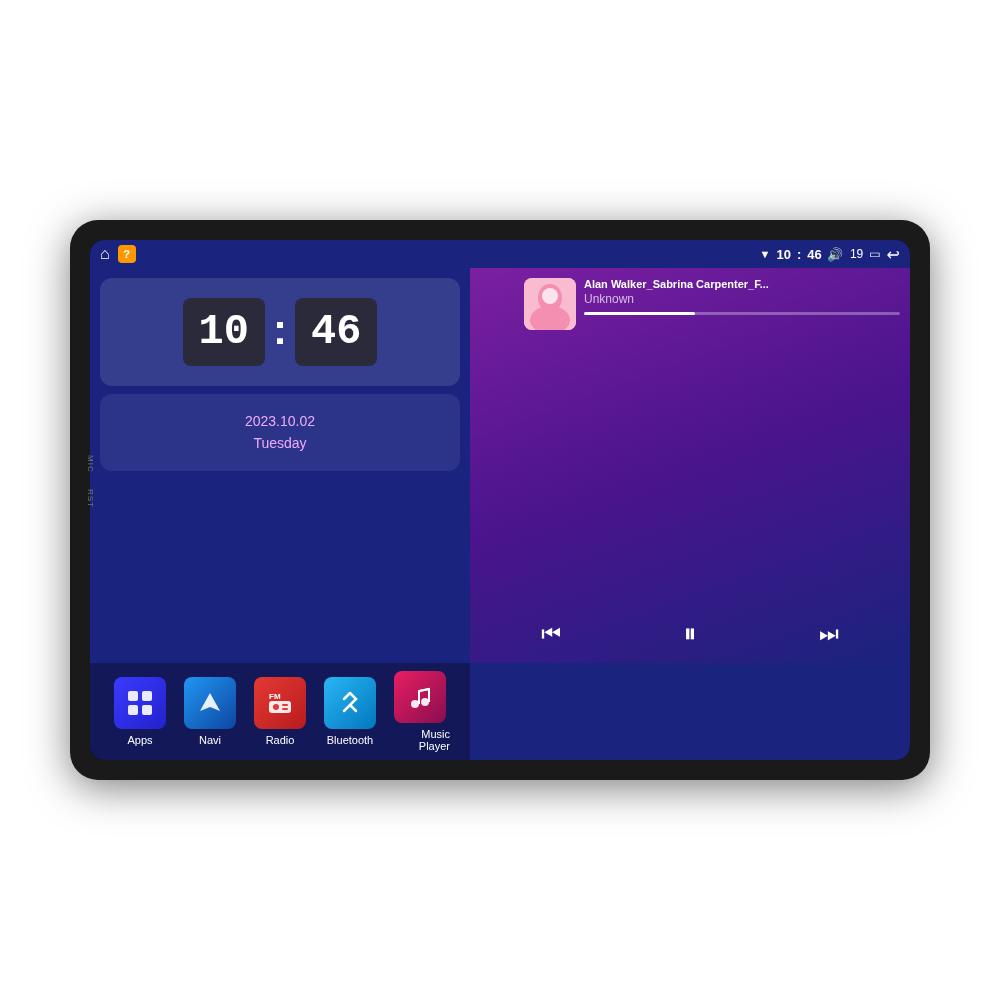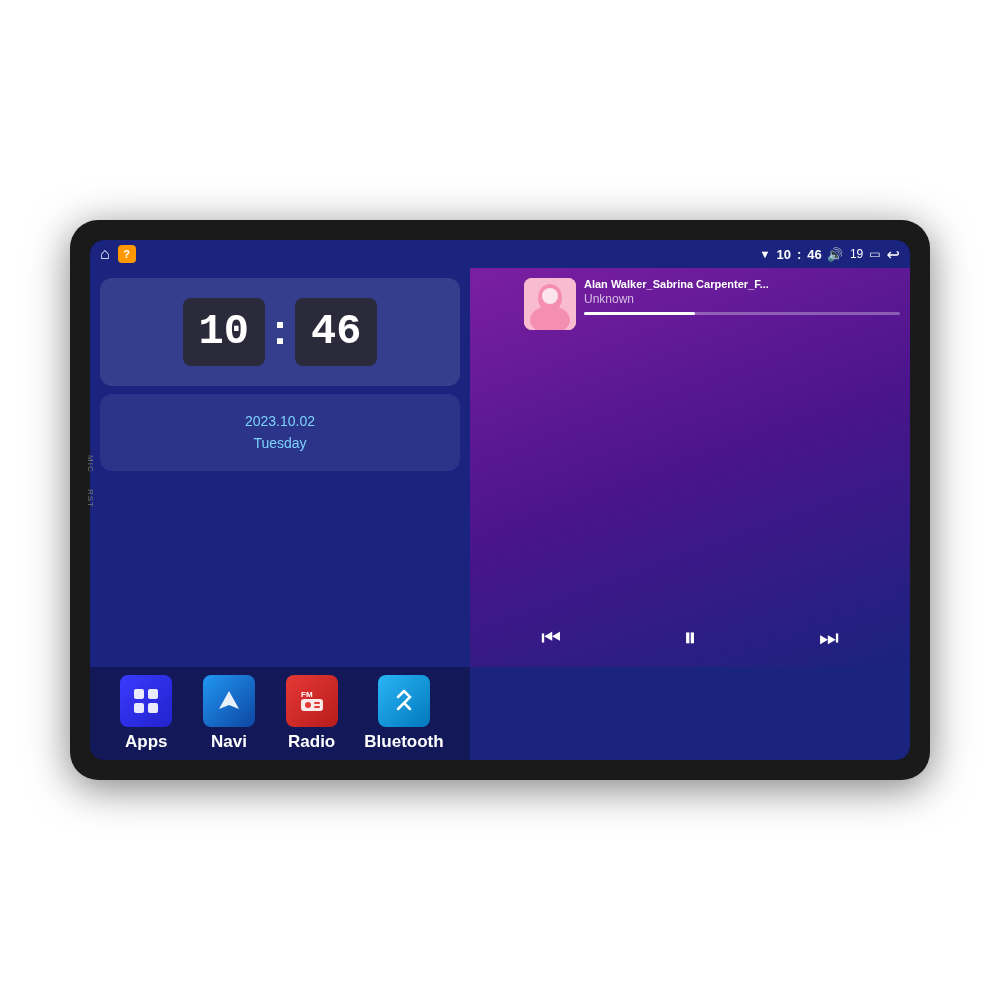--- a/index.html
+++ b/index.html
@@ -128,21 +128,21 @@
     }
 
     .date-widget {
       background: rgba(255,255,255,0.08);
       border-radius: 12px;
       padding: 16px;
       display: flex;
       flex-direction: column;
       align-items: center;
       justify-content: center;
-      color: #7dd3fc;
+      color: #f0abfc;
       font-size: 14px;
       line-height: 1.6;
     }
 
     
     .map-panel {
       background: #e8e0d0;
       position: relative;
       overflow: hidden;
     }
@@ -181,23 +181,22 @@
       height: 52px;
       border-radius: 8px;
       display: flex;
       align-items: center;
       justify-content: center;
       font-size: 24px;
     }
 
     .app-icon-label {
       color: white;
-      font-size: 17px;
+      font-size: 11px;
       text-align: right;
-      font-weight: bold;
     }
 
     .apps-icon { background: linear-gradient(135deg, #3a3aff, #2222cc); }
     .navi-icon { background: linear-gradient(135deg, #2196F3, #0d47a1); }
     .radio-icon { background: linear-gradient(135deg, #e53935, #b71c1c); }
     .bluetooth-icon { background: linear-gradient(135deg, #29b6f6, #0277bd); }
     .music-icon { background: linear-gradient(135deg, #e91e63, #880e4f); }
 
     
     .music-player {
@@ -404,20 +403,31 @@
           </div>
           <span class="app-icon-label">Radio</span>
         </div>
         <div class="app-icon-item">
           <div class="app-icon-circle bluetooth-icon">
             <svg width="28" height="28" viewBox="0 0 28 28" xmlns="http://www.w3.org/2000/svg">
               <path d="M14 4 L20 10 L14 16 L20 22 M14 16 L8 22 M14 4 L8 10" stroke="white" stroke-width="2.5" fill="none" stroke-linecap="round"></path>
             </svg>
           </div>
           <span class="app-icon-label">Bluetooth</span>
+        </div>
+        <div class="app-icon-item">
+          <div class="app-icon-circle music-icon">
+            <svg width="28" height="28" viewBox="0 0 28 28" xmlns="http://www.w3.org/2000/svg">
+              <circle cx="9" cy="21" r="4" fill="white" opacity="0.9"></circle>
+              <circle cx="19" cy="19" r="4" fill="white" opacity="0.9"></circle>
+              <path d="M13 21 L13 8 L23 6 L23 19" stroke="white" stroke-width="2" fill="none"></path>
+              <line x1="13" y1="8" x2="23" y2="6" stroke="white" stroke-width="2"></line>
+            </svg>
+          </div>
+          <span class="app-icon-label">Music Player</span>
         </div>
       </div>
 
       <div class="music-player">
         <div class="music-top">
           <div class="album-art">
             <div class="album-art-img">
               <svg width="52" height="52" viewBox="0 0 52 52" xmlns="http://www.w3.org/2000/svg">
                 <rect width="52" height="52" fill="#f8bbd0"></rect>
                 <ellipse cx="26" cy="20" rx="12" ry="14" fill="#f48fb1"></ellipse>

